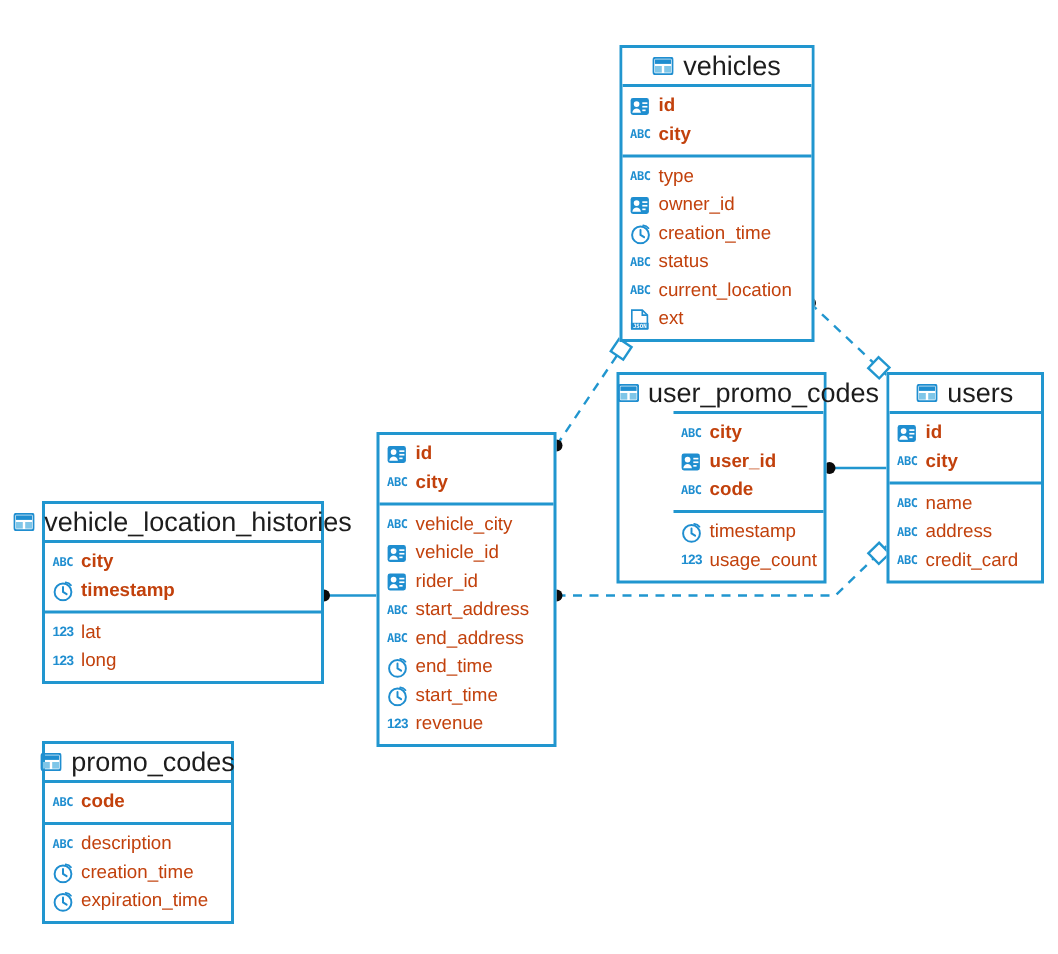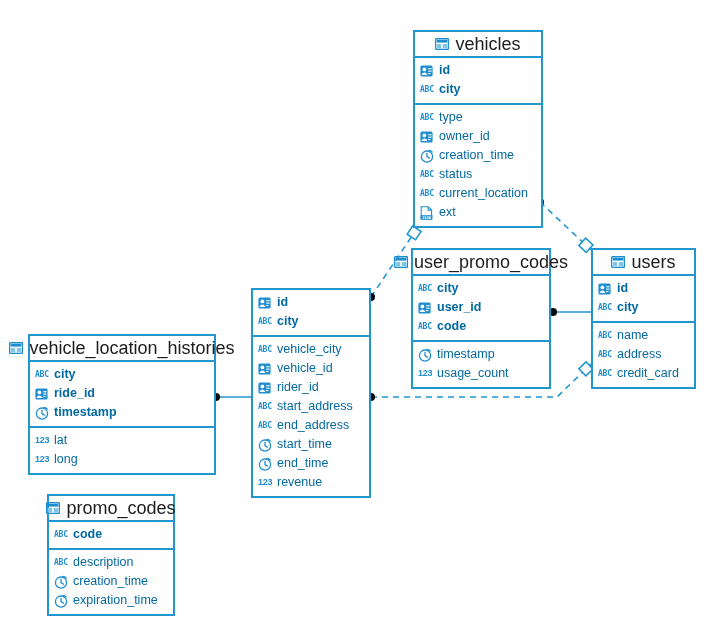--- a/index.html
+++ b/index.html
@@ -61,21 +61,21 @@
   .col-row {
     display: flex;
     align-items: center;
     gap: 5px;
     height: 19px;
     padding: 0 6px 0 5px;
     white-space: nowrap;
   }
   .col-name {
     font-size: 12.5px;
-    color: #0369a1;
+    color: #c2410c;
     line-height: 1;
   }
   .col-row.is-pk .col-name {
     font-weight: bold;
   }
   
   .ic {
     width: 14px;
     height: 14px;
     flex: 0 0 14px;
@@ -207,21 +207,21 @@
                 <path d="M1.2 0.7 h7.0 l3.4 3.3 v9.2 h-10.4 z" fill="#ffffff" stroke="#1f8ed0" stroke-width="1.1"></path>
                 <path d="M8.2 0.8 v3.3 h3.3" fill="none" stroke="#1f8ed0" stroke-width="1.1"></path>
                 <rect x="0.6" y="9.2" width="11.8" height="4.2" fill="#1f8ed0"></rect>
                 <text x="6.5" y="12.6" font-size="3.8" font-family="DejaVu Sans Mono, monospace" fill="#ffffff" text-anchor="middle" font-weight="bold">JSON</text>
               </svg>
             </span>
             <span class="col-name">ext</span>
           </div>
         </div>
       </div>
-      <div class="table-node" style="left: 411px; top: 248px; width: 140px;">
+      <div class="table-node" style="left: 411px; top: 248px; width: 140px; padding-left: 36px;">
         <div class="tbl-header">
           <span class="ic">
             <svg width="14" height="12" viewBox="0 0 14 12">
               <rect x="0.5" y="0.5" width="13" height="11" rx="1.5" fill="none" stroke="#1f8ed0" stroke-width="1.4"></rect>
               <rect x="1.6" y="1.6" width="10.8" height="3" fill="#1f8ed0"></rect>
               <rect x="1.6" y="6" width="4.6" height="4.4" fill="#7fc6e8"></rect>
               <rect x="7.8" y="6" width="4.6" height="4.4" fill="#7fc6e8"></rect>
             </svg>
           </span>
           <span class="tbl-title">user_promo_codes</span>
@@ -394,31 +394,31 @@
             <span class="col-name">end_address</span>
           </div>
           <div class="col-row">
             <span class="ic">
               <svg width="14" height="14" viewBox="0 0 14 14">
                 <circle cx="7" cy="7.6" r="5.6" fill="none" stroke="#1f8ed0" stroke-width="1.3"></circle>
                 <path d="M7 4.3 L7 7.6 L9.4 9.1" fill="none" stroke="#1f8ed0" stroke-width="1.3" stroke-linecap="round"></path>
                 <path d="M8.8 1.3 C10.4 1.4 11.6 2.1 12.3 3.1" fill="none" stroke="#1f8ed0" stroke-width="1.2" stroke-linecap="round"></path>
               </svg>
             </span>
+            <span class="col-name">end_time</span>
+          </div>
+          <div class="col-row">
+            <span class="ic">
+              <svg width="14" height="14" viewBox="0 0 14 14">
+                <circle cx="7" cy="7.6" r="5.6" fill="none" stroke="#1f8ed0" stroke-width="1.3"></circle>
+                <path d="M7 4.3 L7 7.6 L9.4 9.1" fill="none" stroke="#1f8ed0" stroke-width="1.3" stroke-linecap="round"></path>
+                <path d="M8.8 1.3 C10.4 1.4 11.6 2.1 12.3 3.1" fill="none" stroke="#1f8ed0" stroke-width="1.2" stroke-linecap="round"></path>
+              </svg>
+            </span>
             <span class="col-name">start_time</span>
-          </div>
-          <div class="col-row">
-            <span class="ic">
-              <svg width="14" height="14" viewBox="0 0 14 14">
-                <circle cx="7" cy="7.6" r="5.6" fill="none" stroke="#1f8ed0" stroke-width="1.3"></circle>
-                <path d="M7 4.3 L7 7.6 L9.4 9.1" fill="none" stroke="#1f8ed0" stroke-width="1.3" stroke-linecap="round"></path>
-                <path d="M8.8 1.3 C10.4 1.4 11.6 2.1 12.3 3.1" fill="none" stroke="#1f8ed0" stroke-width="1.2" stroke-linecap="round"></path>
-              </svg>
-            </span>
-            <span class="col-name">end_time</span>
           </div>
           <div class="col-row">
             <span class="ic">
               <span class="ic-123">123</span>
             </span>
             <span class="col-name">revenue</span>
           </div>
         </div>
       </div>
       <div class="table-node" style="left: 28px; top: 334px; width: 188px;">
@@ -435,33 +435,20 @@
         </div>
         <div class="col-section pk">
           <div class="col-row is-pk">
             <span class="ic">
               <span class="ic-abc">ABC</span>
             </span>
             <span class="col-name">city</span>
           </div>
           <div class="col-row is-pk">
             <span class="ic">
-              <svg width="13" height="12" viewBox="0 0 13 12">
-                <rect x="0.4" y="0.4" width="12.2" height="11.2" rx="1.6" fill="#1f8ed0"></rect>
-                <circle cx="4.4" cy="4.4" r="1.9" fill="#ffffff"></circle>
-                <path d="M1.5 10.1c0.4-1.9 1.6-2.7 2.9-2.7s2.5 0.8 2.9 2.7z" fill="#ffffff"></path>
-                <rect x="8.2" y="3.2" width="3.4" height="1.1" fill="#ffffff"></rect>
-                <rect x="8.2" y="5.6" width="3.4" height="1.1" fill="#ffffff"></rect>
-                <rect x="8.2" y="8" width="2.2" height="1.1" fill="#ffffff"></rect>
-              </svg>
-            </span>
-            <span class="col-name">ride_id</span>
-          </div>
-          <div class="col-row is-pk">
-            <span class="ic">
               <svg width="14" height="14" viewBox="0 0 14 14">
                 <circle cx="7" cy="7.6" r="5.6" fill="none" stroke="#1f8ed0" stroke-width="1.3"></circle>
                 <path d="M7 4.3 L7 7.6 L9.4 9.1" fill="none" stroke="#1f8ed0" stroke-width="1.3" stroke-linecap="round"></path>
                 <path d="M8.8 1.3 C10.4 1.4 11.6 2.1 12.3 3.1" fill="none" stroke="#1f8ed0" stroke-width="1.2" stroke-linecap="round"></path>
               </svg>
             </span>
             <span class="col-name">timestamp</span>
           </div>
         </div>
         <div class="col-section">
@@ -472,21 +459,21 @@
             <span class="col-name">lat</span>
           </div>
           <div class="col-row">
             <span class="ic">
               <span class="ic-123">123</span>
             </span>
             <span class="col-name">long</span>
           </div>
         </div>
       </div>
-      <div class="table-node" style="left: 28px; top: 494px; width: 128px; margin-left: 19px;">
+      <div class="table-node" style="left: 28px; top: 494px; width: 128px;">
         <div class="tbl-header">
           <span class="ic">
             <svg width="14" height="12" viewBox="0 0 14 12">
               <rect x="0.5" y="0.5" width="13" height="11" rx="1.5" fill="none" stroke="#1f8ed0" stroke-width="1.4"></rect>
               <rect x="1.6" y="1.6" width="10.8" height="3" fill="#1f8ed0"></rect>
               <rect x="1.6" y="6" width="4.6" height="4.4" fill="#7fc6e8"></rect>
               <rect x="7.8" y="6" width="4.6" height="4.4" fill="#7fc6e8"></rect>
             </svg>
           </span>
           <span class="tbl-title">promo_codes</span>

